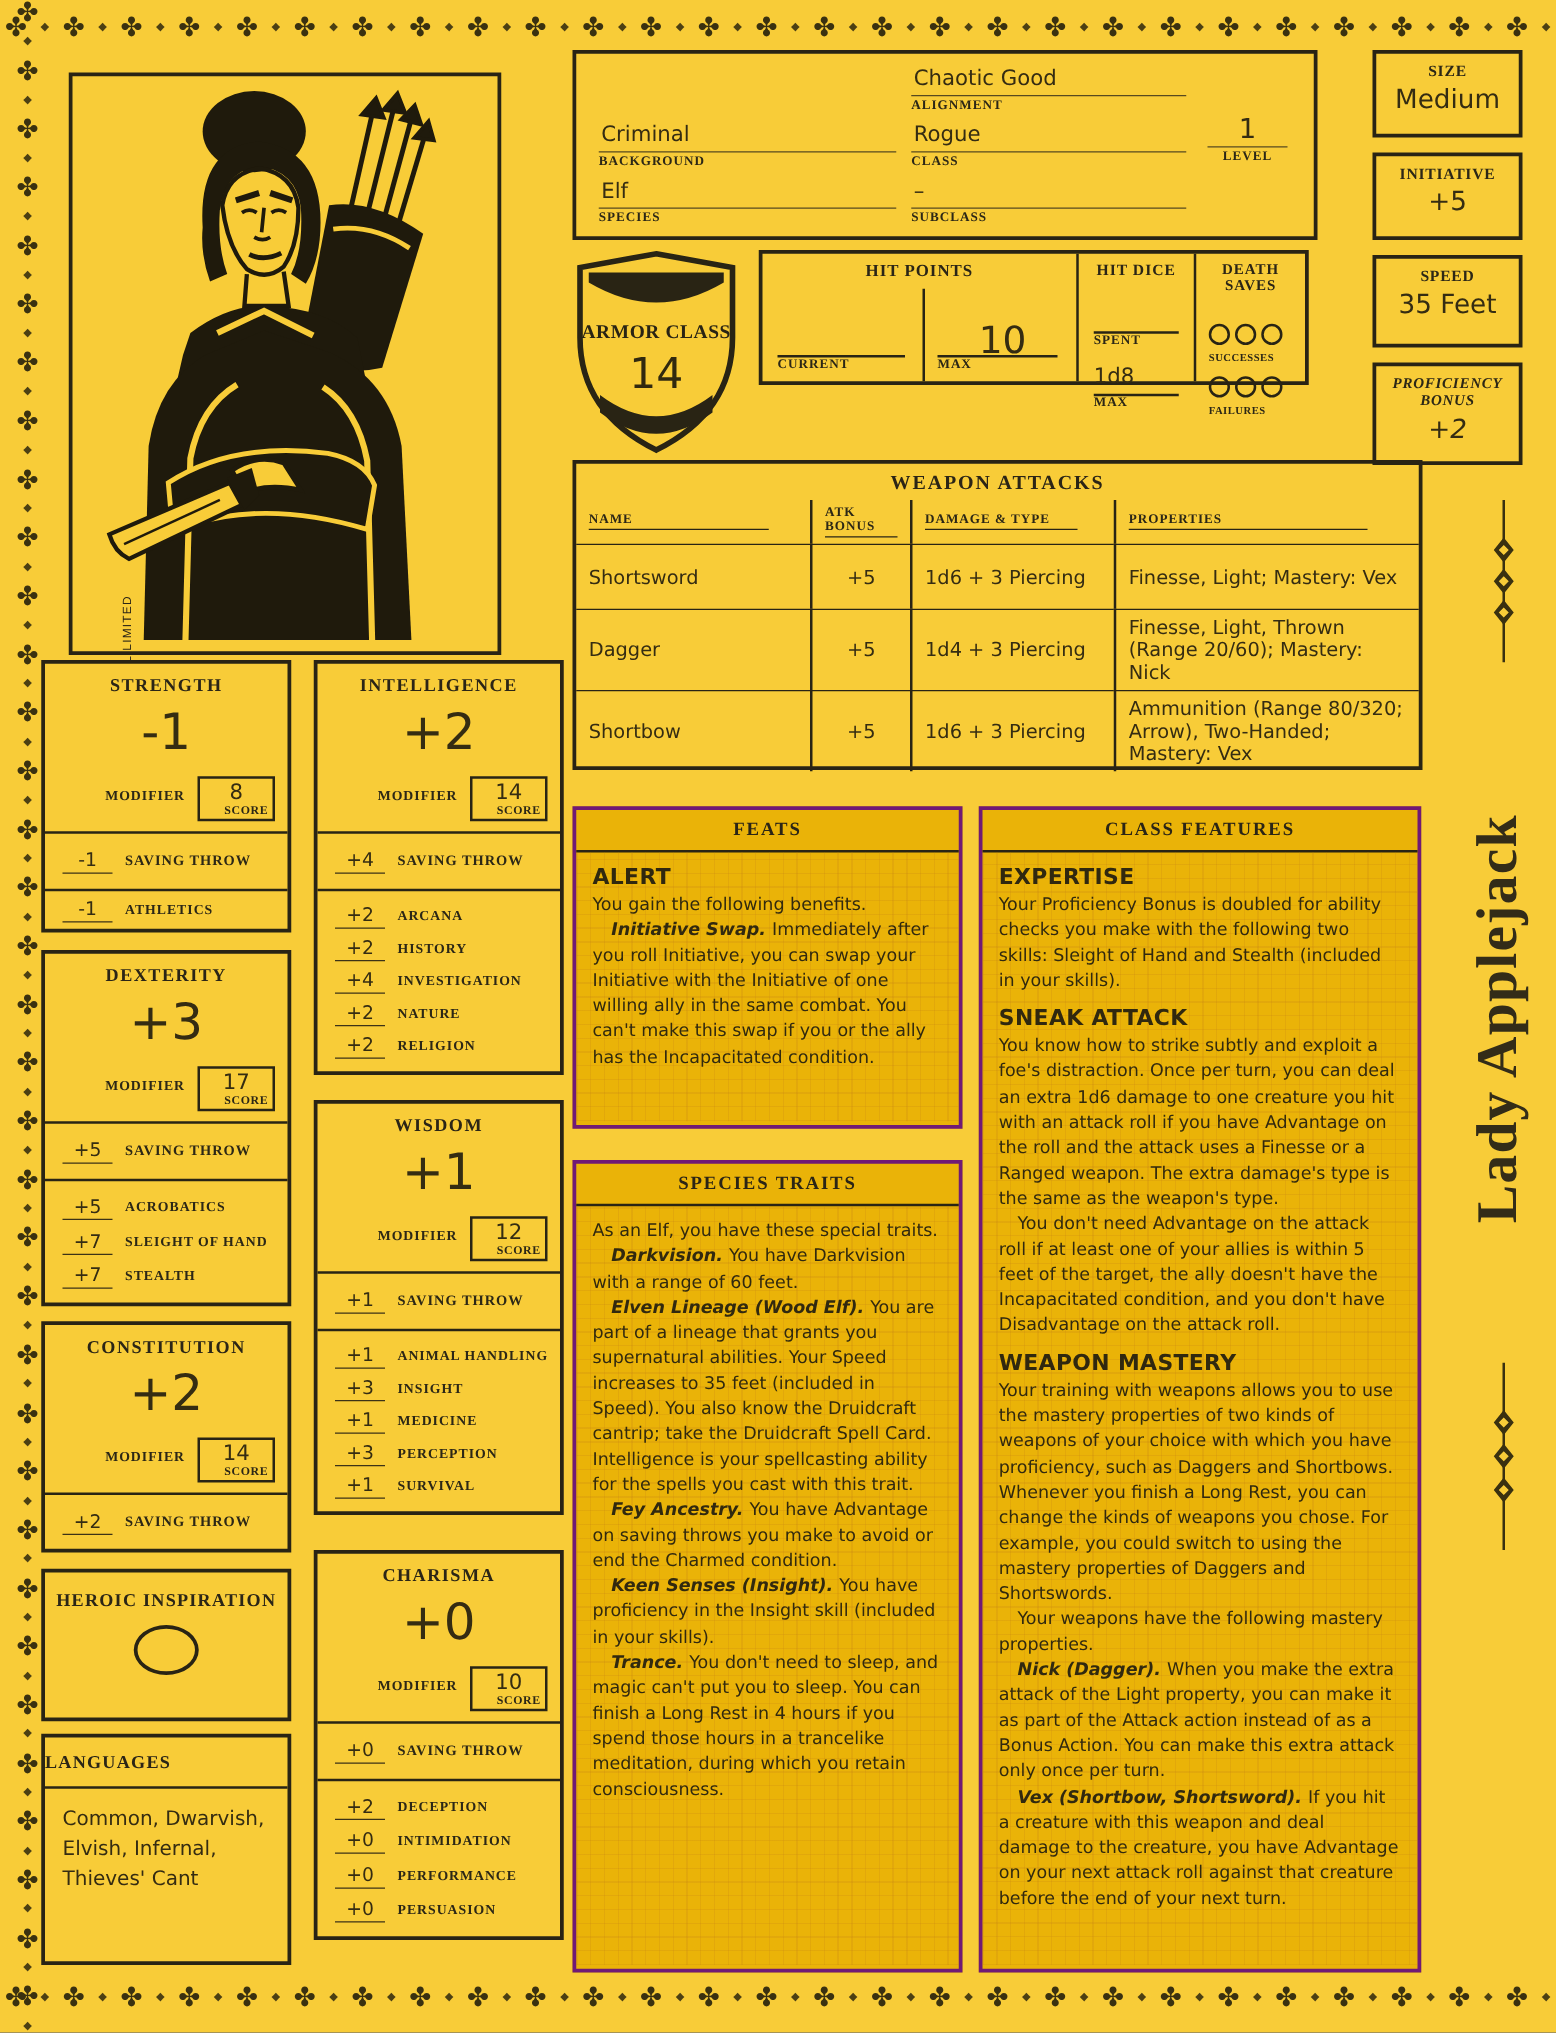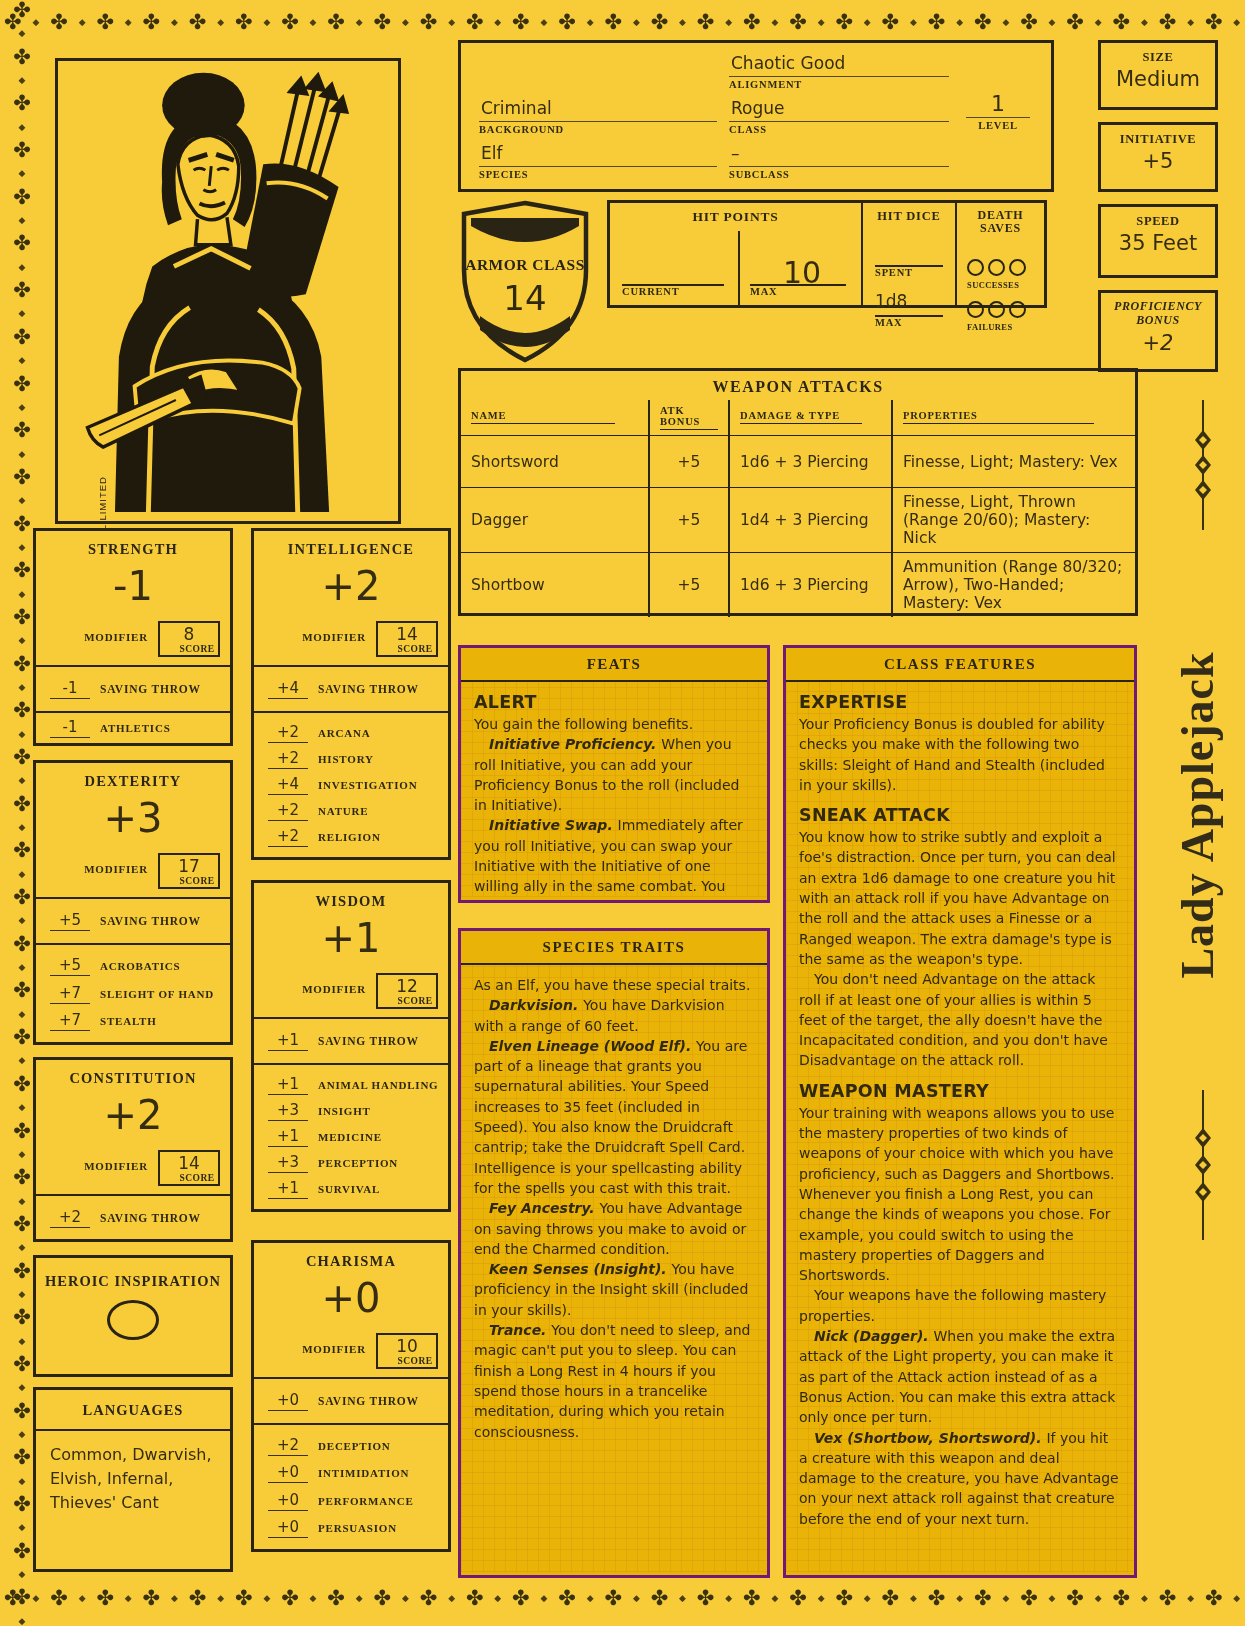--- a/index.html
+++ b/index.html
@@ -87,21 +87,21 @@
   .ab-skills{border-top:2.5px solid #292414;flex:1 1 auto;display:flex;flex-direction:column;
              justify-content:space-evenly;padding:4px 0 4px 14px;}
   .skillrow{display:flex;align-items:center;}
   .skillrow .lbl{font-size:11px;}
   
   .heroic{border:3px solid #292414;text-align:center;box-sizing:border-box;}
   .heroic .t{font-weight:bold;font-size:14.5px;letter-spacing:1px;line-height:1.25;padding-top:14px;}
   .insp-circle{width:46px;height:34px;border:3.5px solid #292414;border-radius:50%;
                margin:10px auto 0 auto;}
   .langs{border:3px solid #292414;box-sizing:border-box;}
-  .langs .t{font-weight:bold;font-size:14.5px;letter-spacing:1px;text-align:center;
+  .langs .t{font-weight:bold;font-size:14.5px;letter-spacing:1px;text-align:left;
             padding:12px 0 10px 0;border-bottom:2.5px solid #292414;}
   .langs .body{font-size:16px;line-height:1.5;padding:12px 14px;}
   
   .panel{position:absolute;border:3px solid #701a75;box-sizing:border-box;background:#eab308;}
   .panel-title{text-align:center;font-weight:bold;font-size:15px;letter-spacing:1.5px;
                padding:8px 0 7px 0;border-bottom:2.5px solid #292414;}
   .panel-body{padding:10px 13px;height:calc(100% - 37px);box-sizing:border-box;overflow:hidden;
     background-image:
       repeating-linear-gradient(0deg, rgba(193,124,22,.20) 0 1px, transparent 1px 11px),
       repeating-linear-gradient(90deg, rgba(193,124,22,.20) 0 1px, transparent 1px 11px);}
@@ -665,21 +665,20 @@
           </div>
         </div>
       </div>
     </div>
 
   <div class="panel" id="feats" style="left:458px;top:645px;width:312px;height:258px;">
     <div class="panel-title">FEATS</div>
     <div class="panel-body" id="feats-body">
         <div class="feat-head">ALERT</div>
         <p class="para">You gain the following benefits.</p>
-        <p class="para indent"><span class="lead">Initiative Proficiency. </span>When you roll Initiative, you can add your Proficiency Bonus to the roll (included in Initiative).</p>
         <p class="para indent"><span class="lead">Initiative Swap. </span>Immediately after you roll Initiative, you can swap your Initiative with the Initiative of one willing ally in the same combat. You can't make this swap if you or the ally has the Incapacitated condition.</p>
       </div>
   </div>
   <div class="panel" id="species" style="left:458px;top:928px;width:312px;height:650px;">
     <div class="panel-title">SPECIES TRAITS</div>
     <div class="panel-body" id="species-body">
         <p class="para">As an Elf, you have these special traits.</p>
         <p class="para indent"><span class="lead">Darkvision. </span>You have Darkvision with a range of 60 feet.</p>
         <p class="para indent"><span class="lead">Elven Lineage (Wood Elf). </span>You are part of a lineage that grants you supernatural abilities. Your Speed increases to 35 feet (included in Speed). You also know the Druidcraft cantrip; take the Druidcraft Spell Card. Intelligence is your spellcasting ability for the spells you cast with this trait.</p>
         <p class="para indent"><span class="lead">Fey Ancestry. </span>You have Advantage on saving throws you make to avoid or end the Charmed condition.</p>

